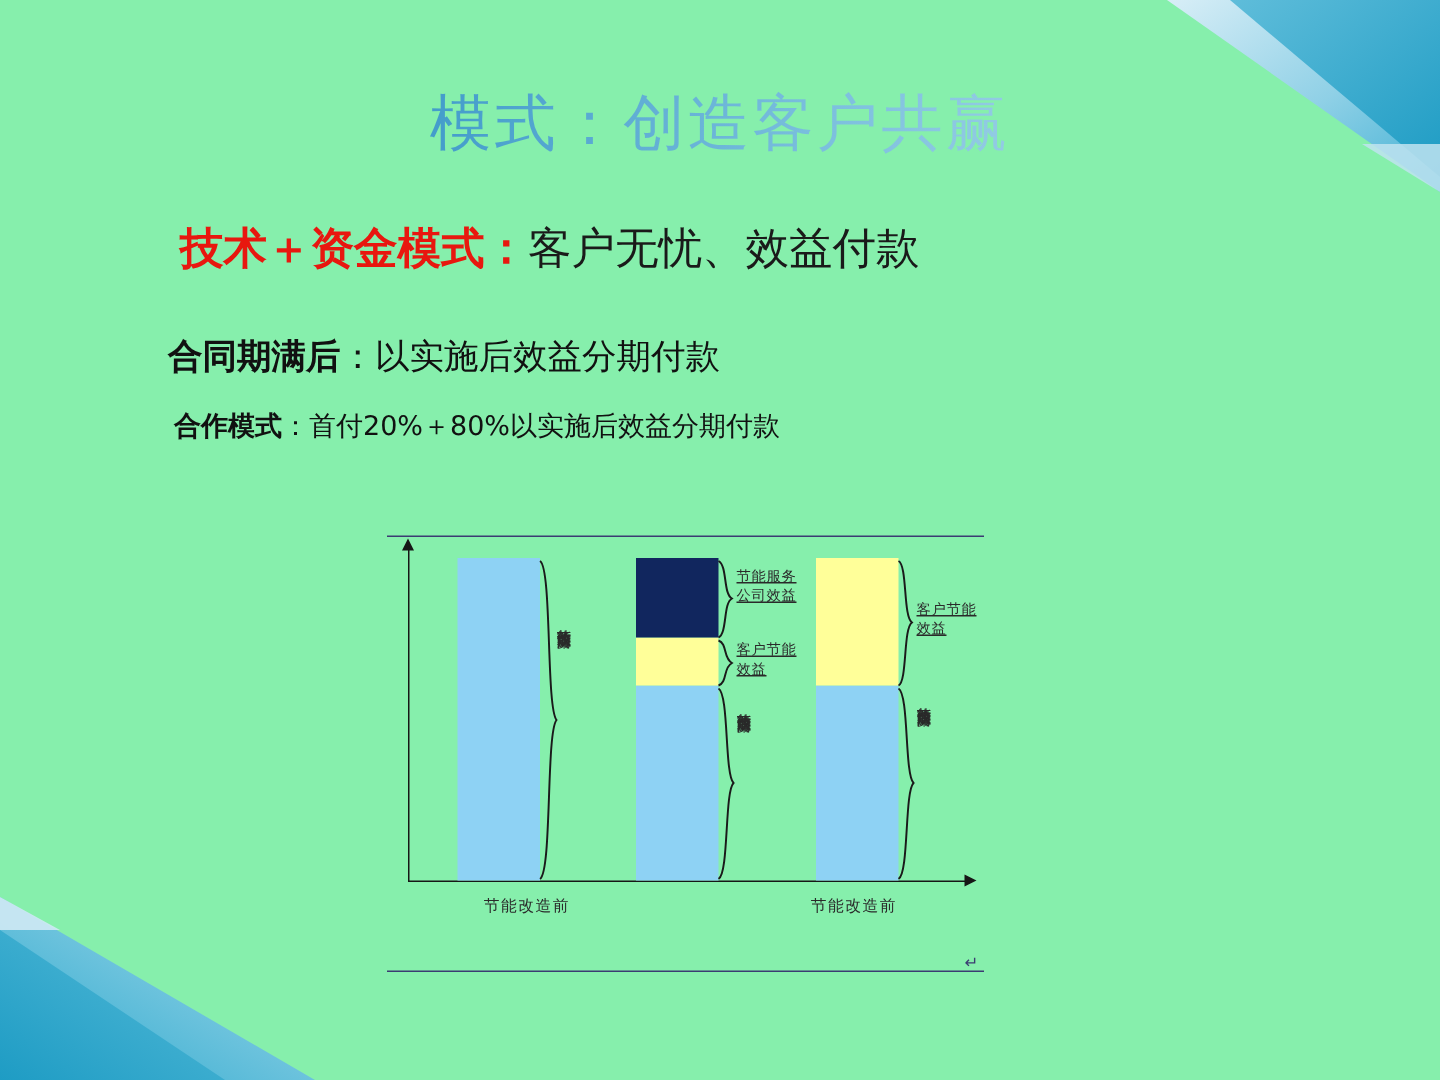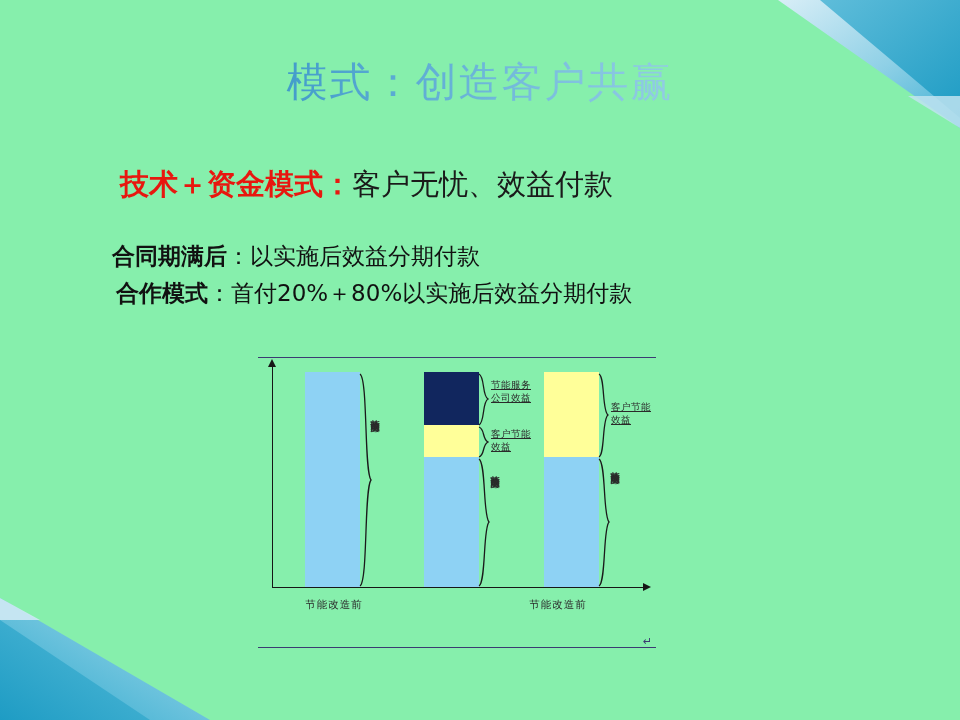--- a/index.html
+++ b/index.html
@@ -27,27 +27,27 @@
     font-weight:400;
     background:linear-gradient(90deg,#2b87bd 0%,#3f9ac9 28%,#7dc0de 58%,#a8d6e9 82%,#c6e4f2 100%);
     -webkit-background-clip:text;
     background-clip:text;
     color:transparent;
     -webkit-text-fill-color:transparent;
     white-space:nowrap;
   }
 
   
-  .line{position:absolute;white-space:nowrap;font-family:"DejaVu Sans","Liberation Sans",sans-serif;margin-top:19px;}
+  .line{position:absolute;white-space:nowrap;font-family:"DejaVu Sans","Liberation Sans",sans-serif;}
   #line-highlight{left:120px;top:146px;font-size:29px;}
   #line-highlight .red{color:#e8170f;font-weight:bold;}
   #line-highlight .blk{color:#1a1a1a;font-weight:400;}
 
   #line-order{left:112px;top:222px;font-size:23px;color:#111;}
-  #line-mode{left:116px;top:259px;font-size:23px;color:#111;text-align:center;}
+  #line-mode{left:116px;top:272px;font-size:18px;color:#111;text-align:center;}
   .lbl{font-weight:bold;}
   .val{font-weight:400;}
 
   
   #chart{position:absolute;left:258px;top:352px;width:400px;height:300px;}
   #chart-rule-top{position:absolute;left:0;top:5px;width:398px;height:0;border-top:1.5px solid #3b3b72;}
   #chart-rule-bottom{position:absolute;left:0;top:295px;width:398px;height:0;border-top:1.5px solid #3b3b72;}
   #pilcrow{position:absolute;left:385px;top:283px;font-size:11px;color:#3b3b72;font-family:"DejaVu Sans",sans-serif;}
 
   
@@ -86,21 +86,21 @@
     letter-spacing:0.5px;
     text-decoration:underline;
   }
   .xlabel{
     position:absolute;
     font-family:"DejaVu Serif","Liberation Serif",serif;
     font-size:10.5px;
     line-height:1.45;
     color:#2a2a2a;
     letter-spacing:1px;
-    text-align:center;
+    text-align:right;
   }
   .brace{position:absolute;}
 </style>
 </head>
 <body>
 
 <div id="slide">
 
   <svg class="deco" id="deco-tr" viewBox="0 0 200 140" preserveAspectRatio="none">
     <defs>

